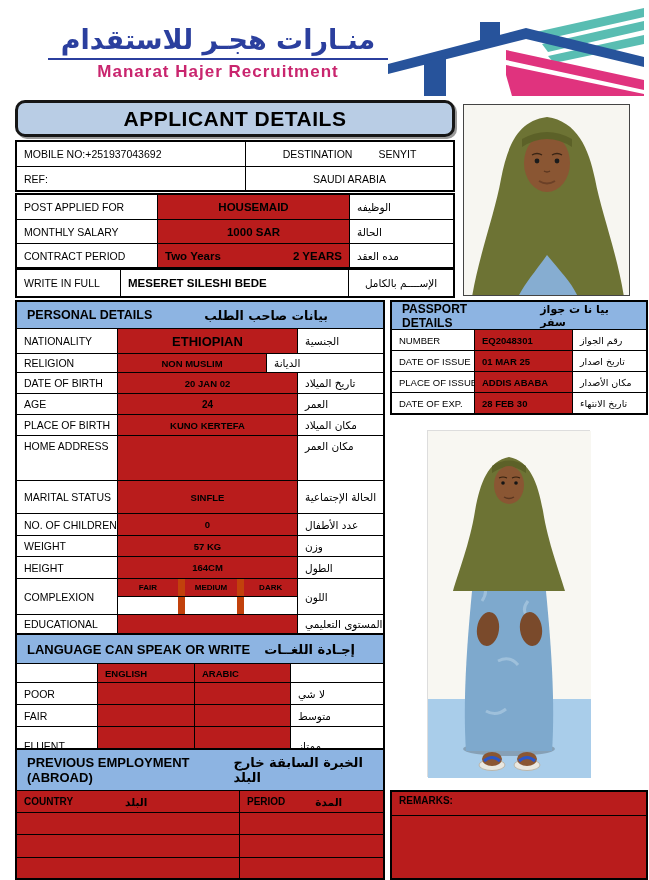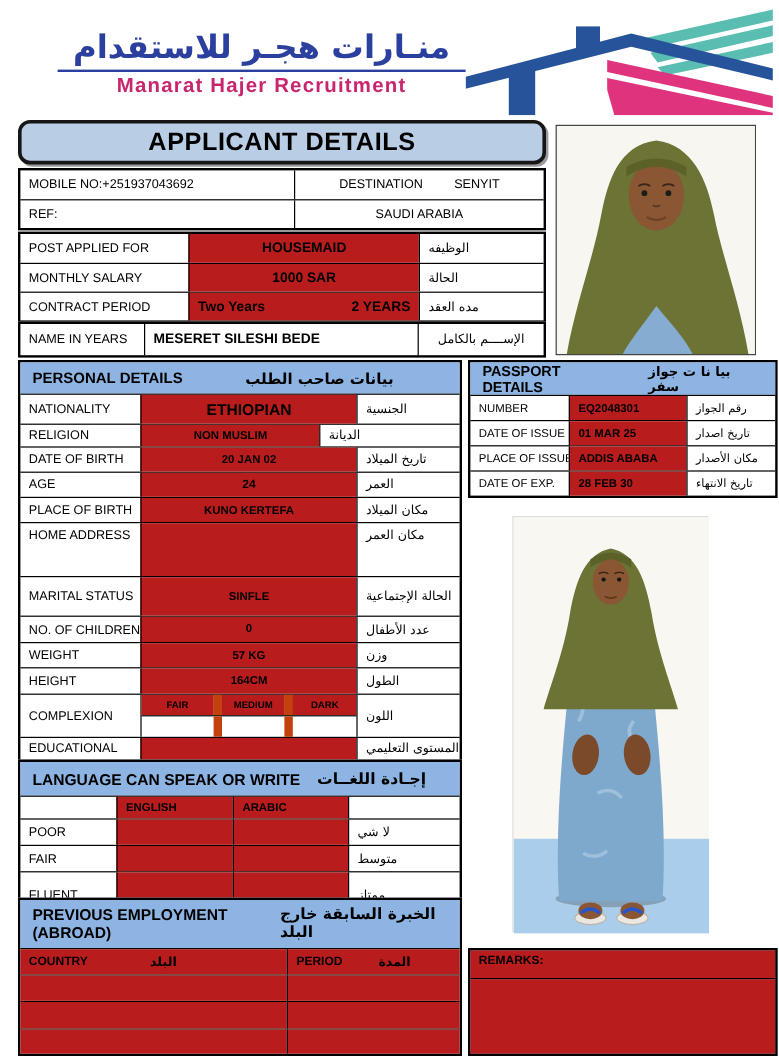--- a/index.html
+++ b/index.html
@@ -87,21 +87,21 @@
     <div class="cell blue b sp" style="width:192px;font-size:11.5px">
       <span>Two Years</span>
       <span>2 YEARS</span>
     </div>
     <div class="cell ar" style="flex:1">مده العقد</div>
   </div>
 </div>
 
 <div class="abs tbl" style="left:15px;top:268px;width:440px">
   <div class="row" style="height:26px">
-    <div class="cell" style="width:103px">NAME IN YEARS</div>
+    <div class="cell" style="width:103px">WRITE IN FULL</div>
     <div class="cell b" style="width:228px;font-size:11.5px">MESERET SILESHI BEDE</div>
     <div class="cell ar ctr" style="flex:1">الإســــم بالكامل</div>
   </div>
 </div>
 
 <div class="abs photo-frame" style="left:463px;top:104px;width:167px;height:192px">
   <svg width="167" height="192" viewBox="0 0 167 192">
     <rect width="167" height="192" fill="#f7f6f1"></rect>
     <path d="M83,12 C52,16 43,44 37,74 C31,108 15,150 8,192 L160,192 C153,148 137,106 131,74 C125,44 113,16 83,12 Z" fill="#6d7334"></path>
     <path d="M83,150 C70,168 60,180 54,192 L114,192 C108,178 96,166 83,150 Z" fill="#86add1"></path>

